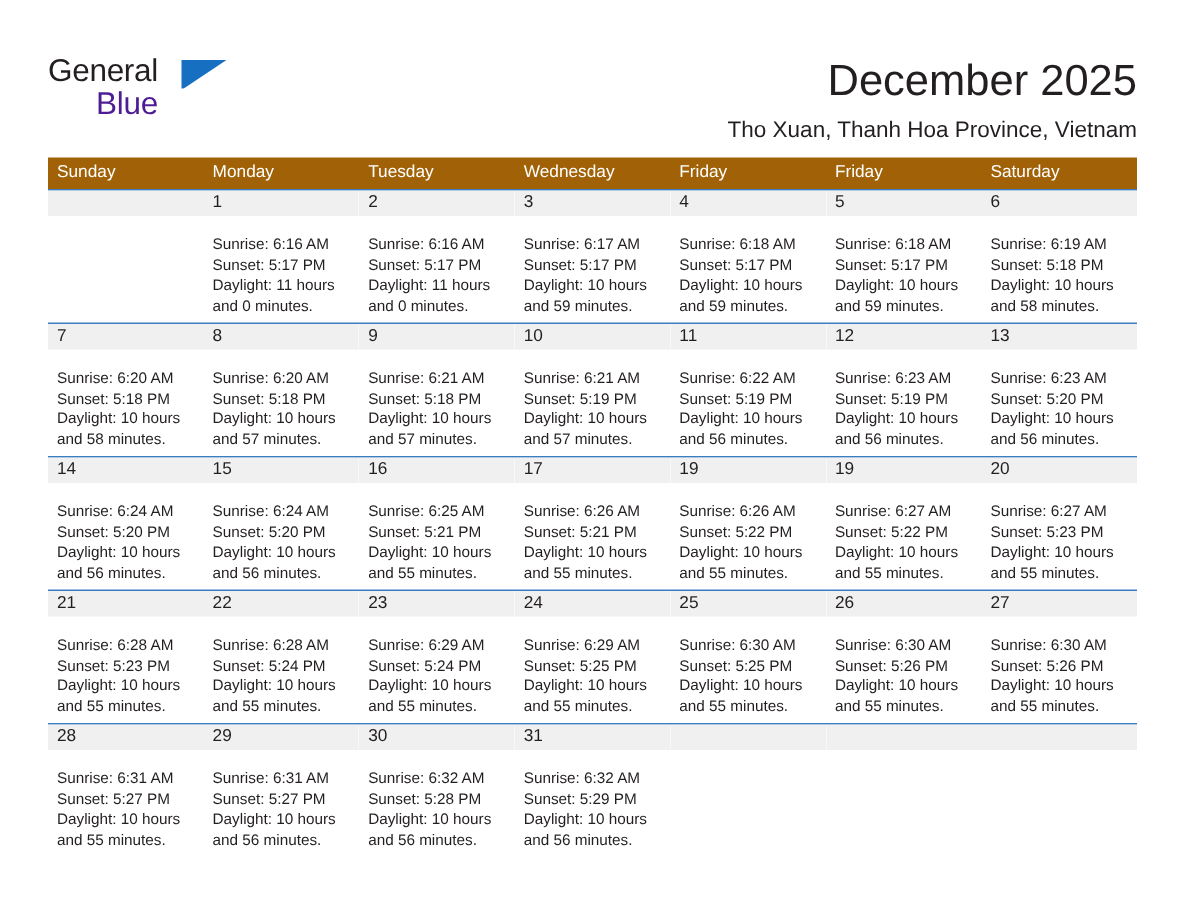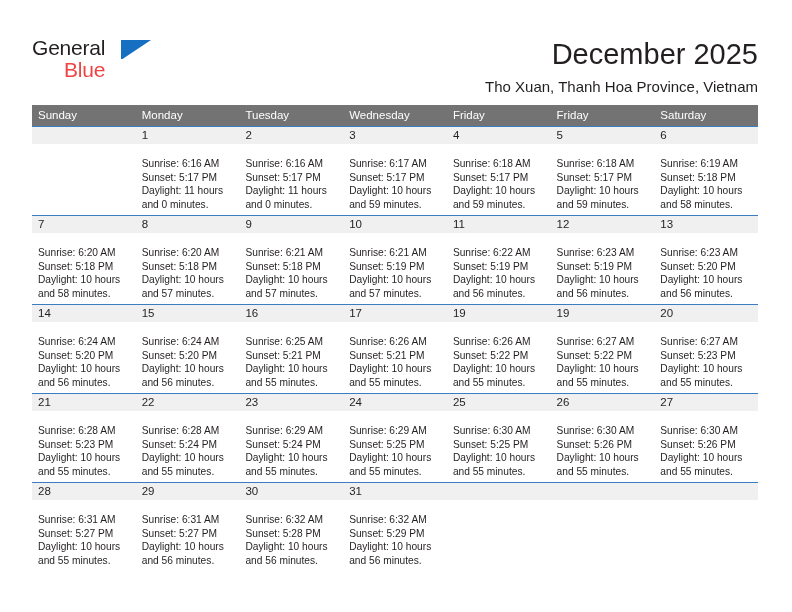--- a/index.html
+++ b/index.html
@@ -52,21 +52,21 @@
     width: 0;
     height: 0;
     border-left: 30px solid #176fc1;
     border-bottom: 20px solid transparent;
   }
   .logo-blue {
     position: absolute;
     left: 32px;
     top: 22px;
     font-size: 21px;
-    color: #ef4444;
+    color: #4c1d95;
     letter-spacing: -0.2px;
   }
   .logo-bar {
     position: absolute;
     left: 88px;
     top: 23px;
     width: 3px;
     height: 24px;
     background: #ffffff;
   }
@@ -94,21 +94,21 @@
 
   
   .calendar {
     position: absolute;
     left: 32px;
     top: 105px;
     width: 726px;
   }
   .weekdays {
     display: flex;
-    background: #737373;
+    background: #a16207;
     height: 21px;
   }
   .weekday {
     flex: 1 1 0;
     color: #ffffff;
     font-size: 11.5px;
     line-height: 21px;
     padding-left: 6px;
     box-sizing: border-box;
     white-space: nowrap;

